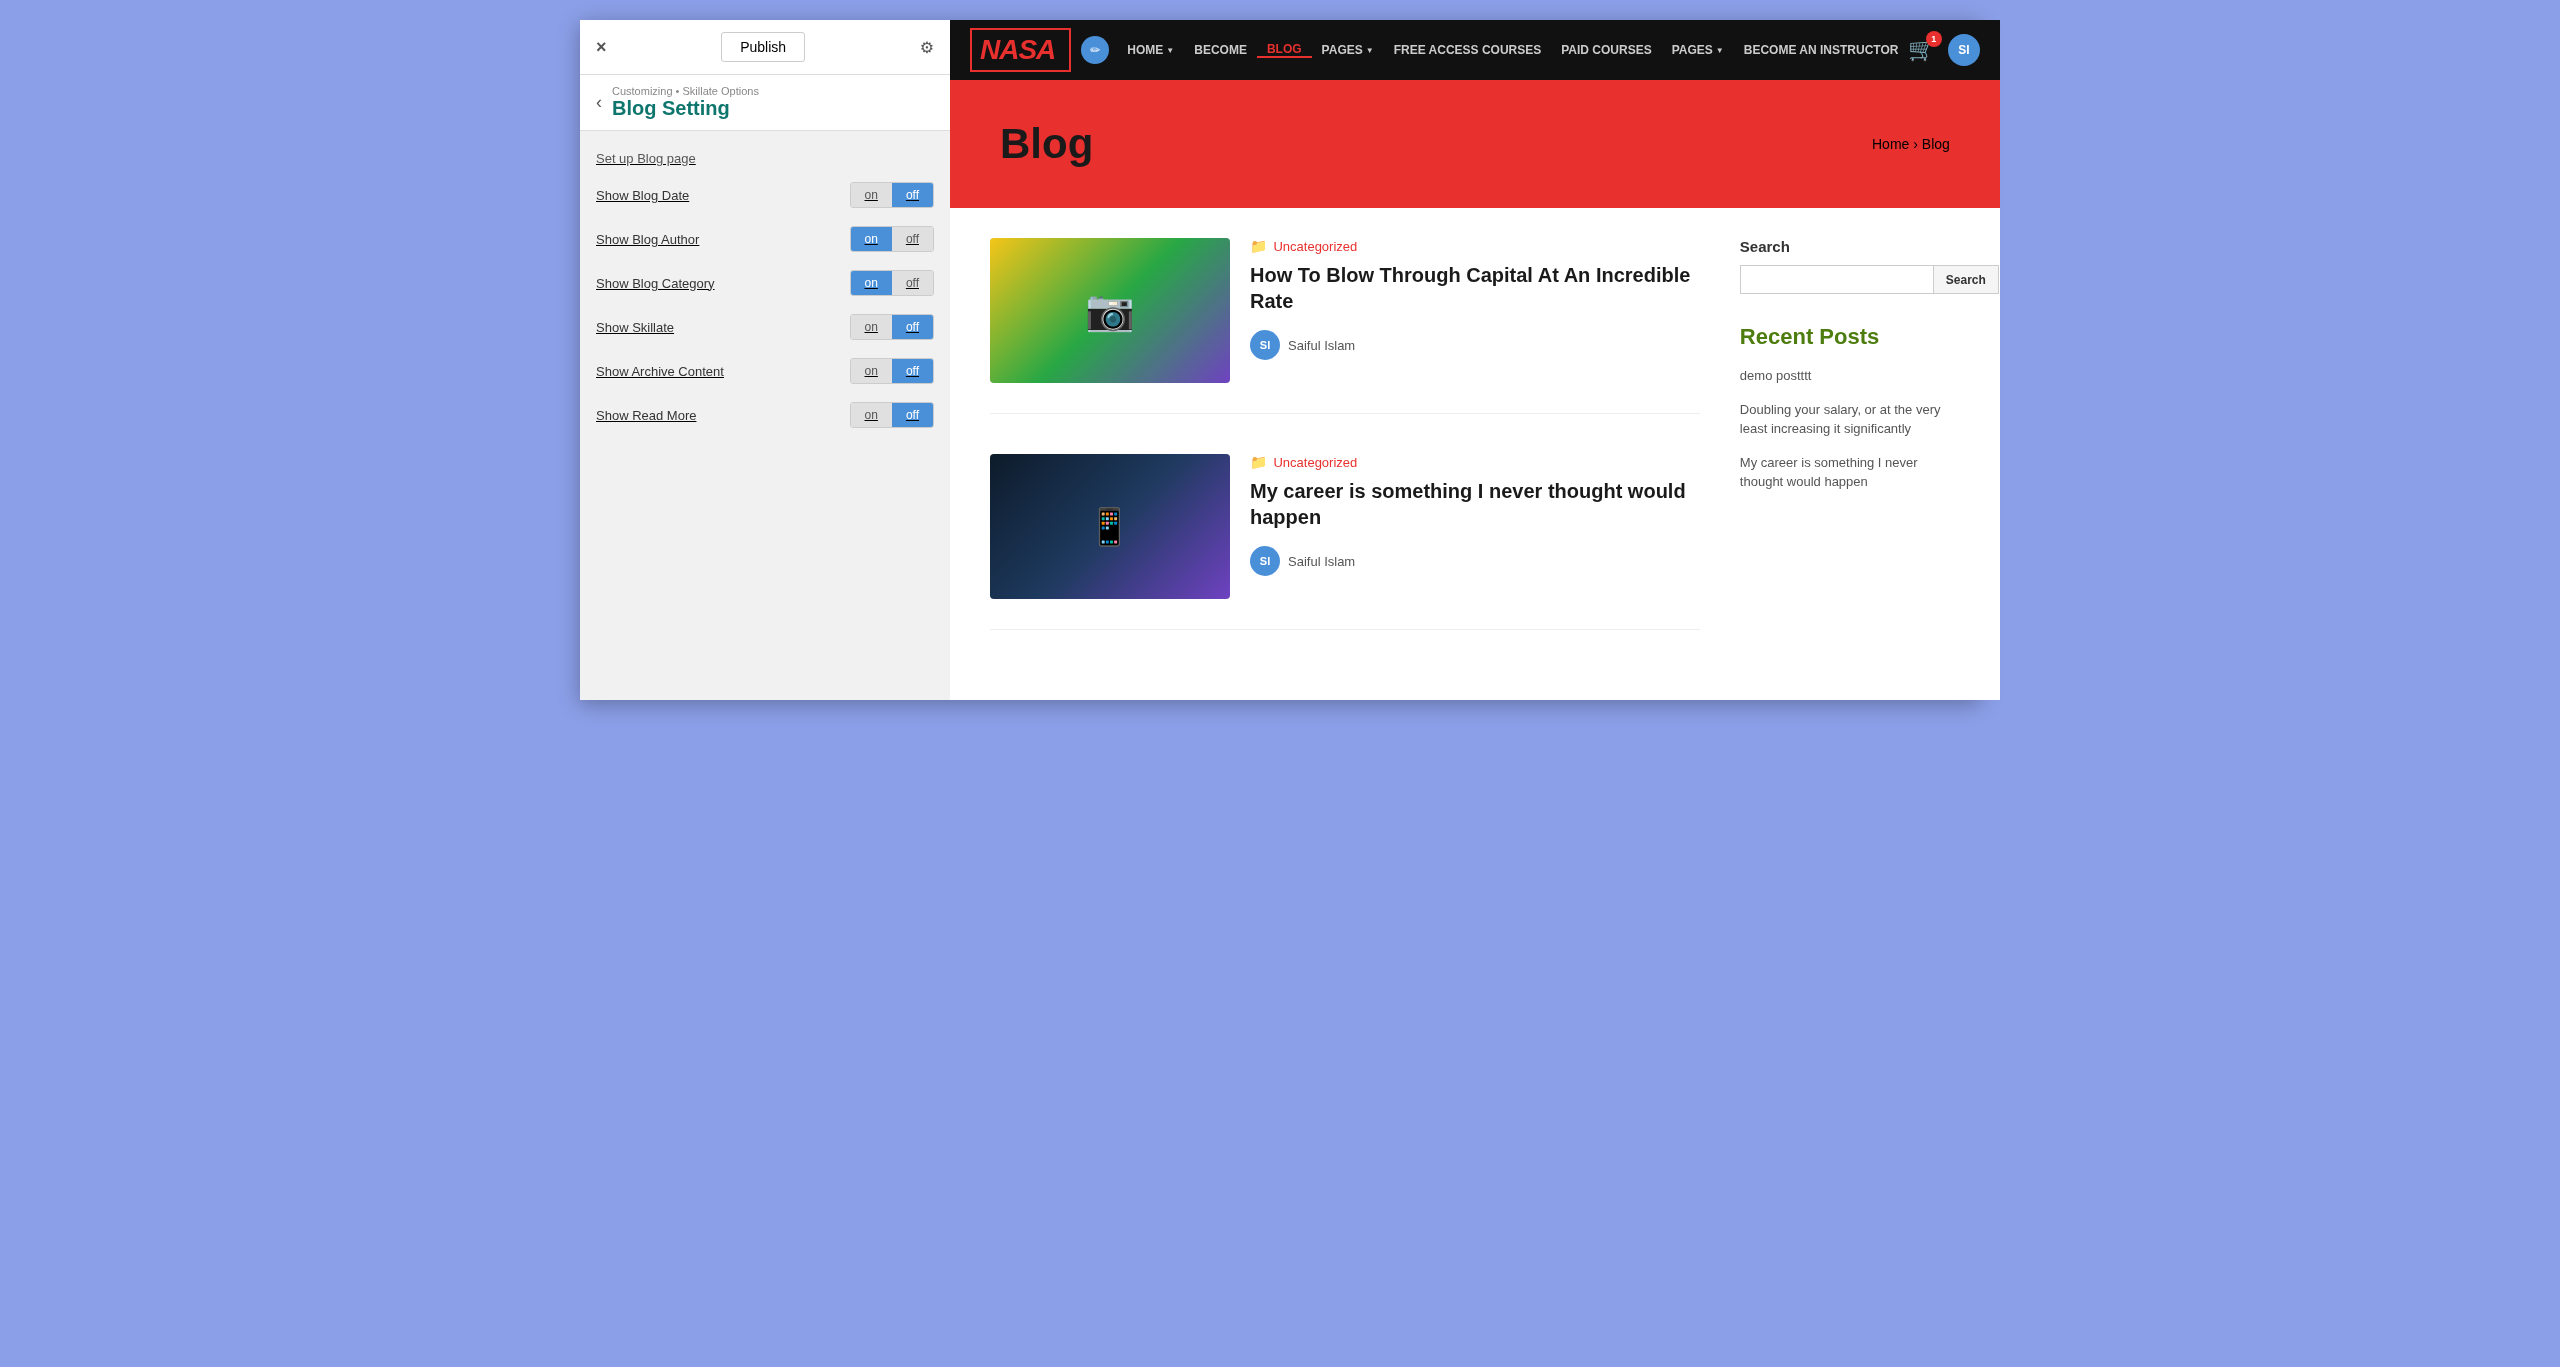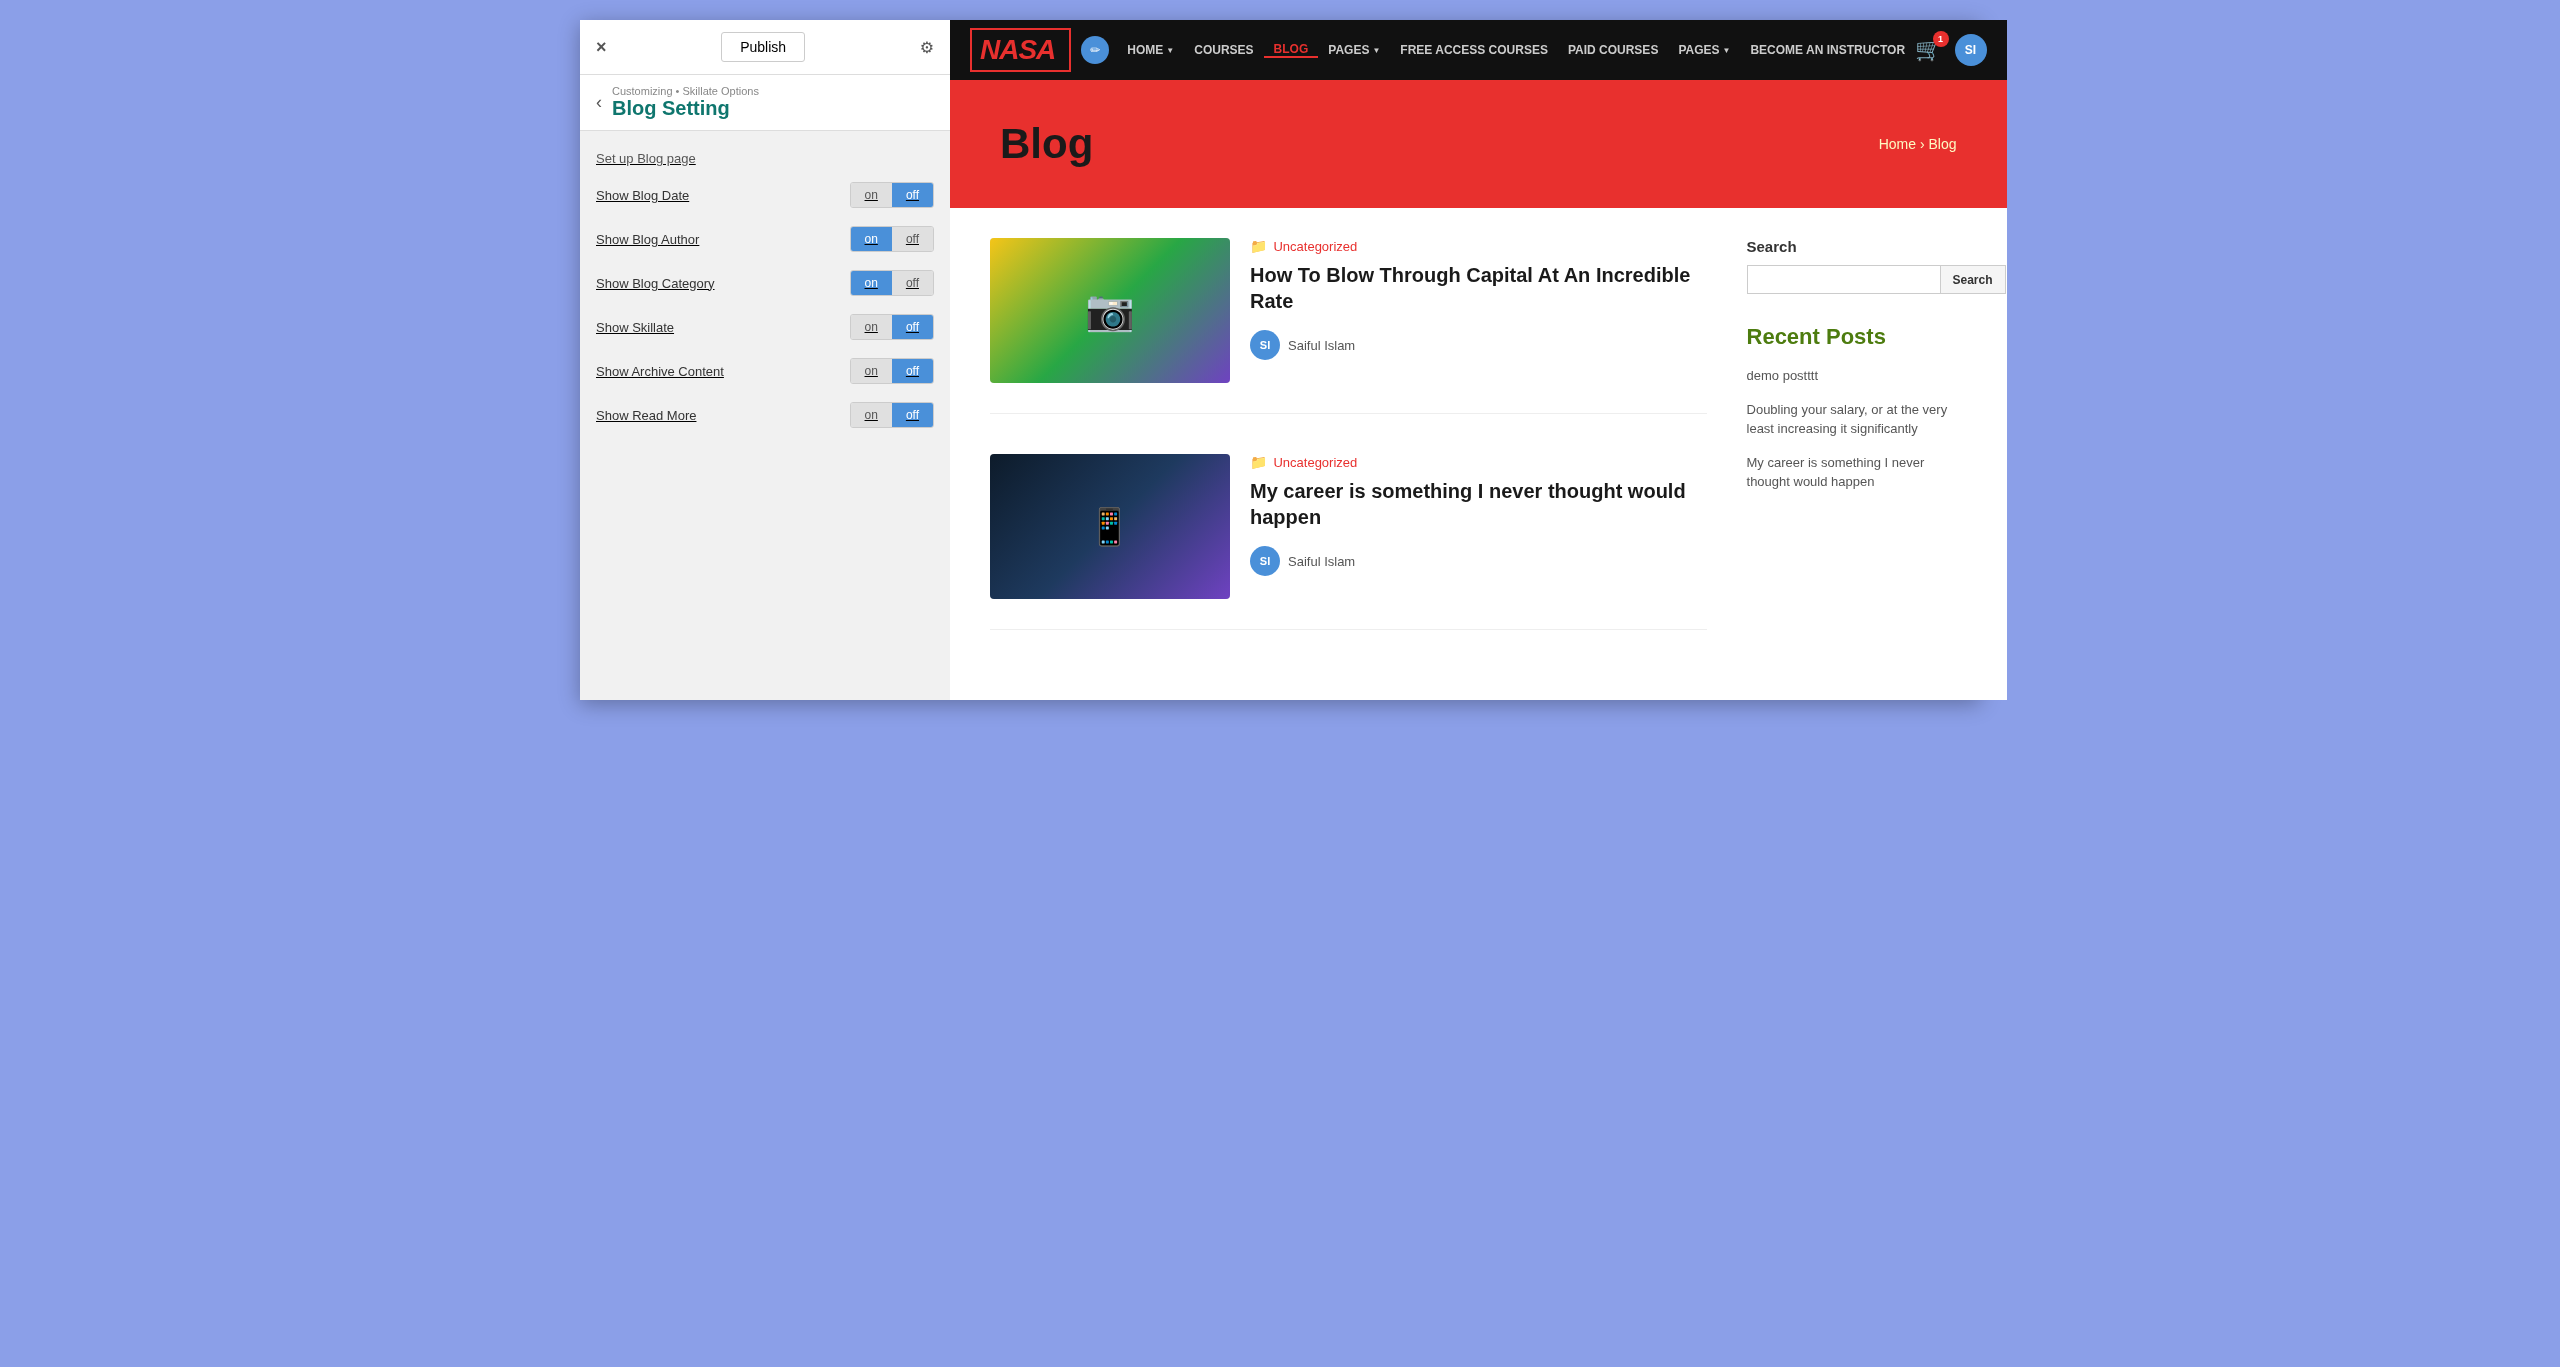--- a/index.html
+++ b/index.html
@@ -295,21 +295,21 @@
 
     .hero-title {
       font-size: 42px;
       font-weight: 900;
       color: #1a1a1a;
       font-family: 'Arial Black', Arial, sans-serif;
     }
 
     .hero-breadcrumb {
       font-size: 14px;
-      color: #fef9c3;
+      color: #000000;
     }
 
     
     .blog-content-area {
       display: flex;
       padding: 30px 40px;
       gap: 40px;
       background: #fff;
     }
 
@@ -543,21 +543,21 @@
     </div>
   </div>
 
   <div class="right-panel">
 
     <nav class="navbar">
       <div class="nasa-logo">NASA</div>
       <div class="edit-icon-circle">✏</div>
       <div class="nav-links">
         <span class="nav-item">HOME <span class="dropdown-arrow">▼</span></span>
-        <span class="nav-item">COURSES</span>
+        <span class="nav-item">BECOME</span>
         <span class="nav-item active">BLOG</span>
         <span class="nav-item">PAGES <span class="dropdown-arrow">▼</span></span>
         <span class="nav-item">FREE ACCESS COURSES</span>
         <span class="nav-item">PAID COURSES</span>
         <span class="nav-item">PAGES <span class="dropdown-arrow">▼</span></span>
         <span class="nav-item">BECOME AN INSTRUCTOR</span>
       </div>
       <div class="nav-right">
         <div class="cart-icon-wrapper">
           <span class="cart-icon">🛒</span>

